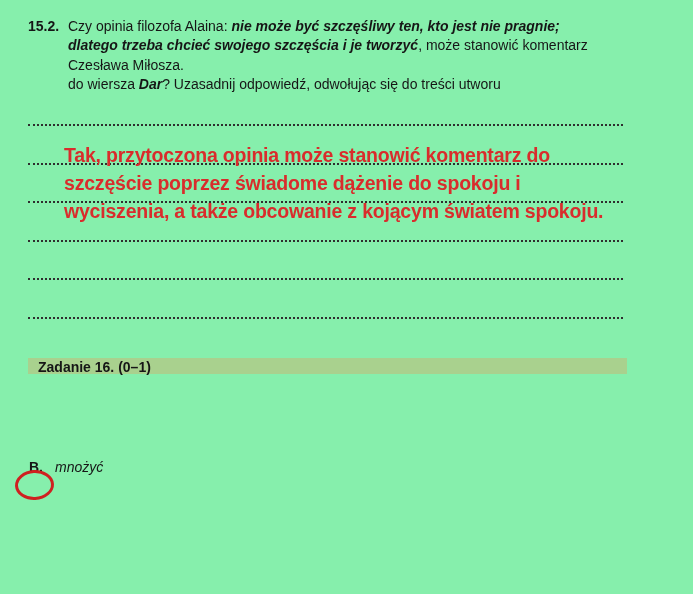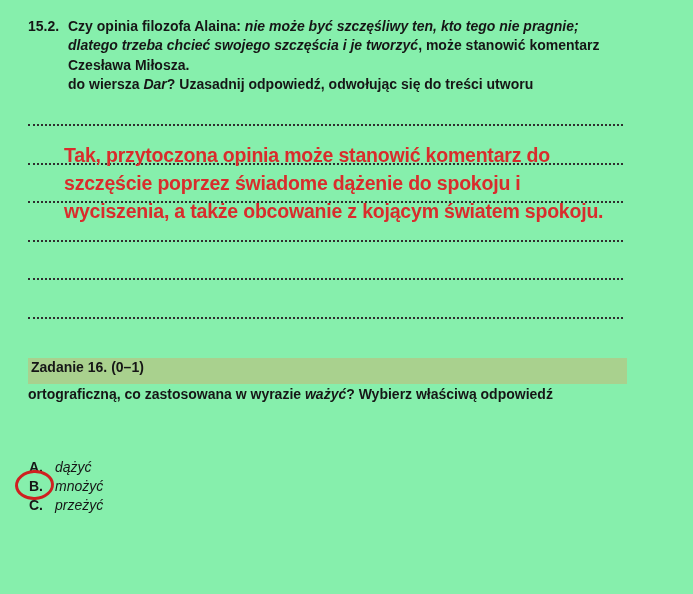--- a/index.html
+++ b/index.html
@@ -30,21 +30,21 @@
     position: absolute;
     left: 0;
     top: 0;
     font-weight: bold;
     white-space: nowrap;
   }
   .q152 .qtext {
     margin-left: 40px;
   }
   .seg-line { white-space: nowrap; }
-  .seg-b  { font-weight: bold; font-style: normal; margin-top: 12px; }
+  .seg-b  { font-weight: normal; font-style: normal; margin-top: 12px; }
   .seg-bi { font-weight: bold; font-style: italic; }
 
   
   .dotted-line {
     position: absolute;
     left: 28px;
     width: 595px;
     height: 0;
     border-bottom: 2px dotted #2e2e2e;
   }
@@ -61,26 +61,26 @@
     letter-spacing: -0.2px;
   }
   .answer-overlay .hw-line { white-space: nowrap; }
 
   
   .task-header {
     position: absolute;
     left: 28px;
     top: 358px;
     width: 599px;
-    height: 26px;
+    height: 16px;
     background: var(--header-green, #a9d18e);
     font-size: 14px;
     font-weight: bold;
     line-height: 19px;
-    padding-left: 3px;
+    padding-left: 10px;
     box-sizing: border-box;
   }
   .task-body {
     position: absolute;
     left: 28px;
     top: 385px;
     width: 630px;
     font-size: 14px;
     line-height: 19.3px;
   }
@@ -113,21 +113,21 @@
   }
 </style>
 </head>
 <body>
 
 <div class="page">
 
   <div class="q152">
     <span class="qnum">15.2.</span>
     <div class="qtext">
-        <div class="seg-line"><span class="seg-b">Czy opinia filozofa Alaina: </span><span class="seg-bi">nie może być szczęśliwy ten, kto tego nie pragnie;</span></div>
+        <div class="seg-line"><span class="seg-b">Czy opinia filozofa Alaina: </span><span class="seg-bi">nie może być szczęśliwy ten, kto jest nie pragnie;</span></div>
         <div class="seg-line"><span class="seg-bi">dlatego trzeba chcieć swojego szczęścia i je tworzyć</span><span class="seg-b">, może stanowić komentarz</span></div>
         <div class="seg-line"><span class="seg-b">Czesława Miłosza.</span></div>
         <div class="seg-line"><span class="seg-b">do wiersza </span><span class="seg-bi">Dar</span><span class="seg-b">? Uzasadnij odpowiedź, odwołując się do treści utworu</span></div>
       </div>
   </div>
 
   <div class="dotted-line" style="top:124px"></div>
   <div class="dotted-line" style="top:163px"></div>
   <div class="dotted-line" style="top:201px"></div>
   <div class="dotted-line" style="top:240px"></div>
@@ -138,30 +138,23 @@
     <div class="hw-line">Tak, przytoczona opinia może stanowić komentarz do</div>
     <div class="hw-line">szczęście poprzez świadome dążenie do spokoju i</div>
     <div class="hw-line">wyciszenia, a także obcowanie z kojącym światem spokoju.</div>
   </div>
 
   <div class="task-header">
     <span>Zadanie 16. (0–1)</span>
   </div>
 
   <div class="task-body">
-      <div class="seg-line"><span class="seg-b">ortograficzną, co zastosowana w wyrazie </span><span class="seg-bi">ważyć</span><span class="seg-b">? Wybierz właściwą odpowiedź</span></div>
     </div>
 
   <div class="options">
     <div class="opt-row">
-      <span class="opt-letter">A.</span><span class="opt-word">dążyć</span>
-    </div>
-    <div class="opt-row">
       <span class="opt-letter">B.</span><span class="opt-word">mnożyć</span>
-    </div>
-    <div class="opt-row">
-      <span class="opt-letter">C.</span><span class="opt-word">przeżyć</span>
     </div>
   </div>
 
   <div class="circle-annotation"></div>
 
 </div>
 
 </body></html>

